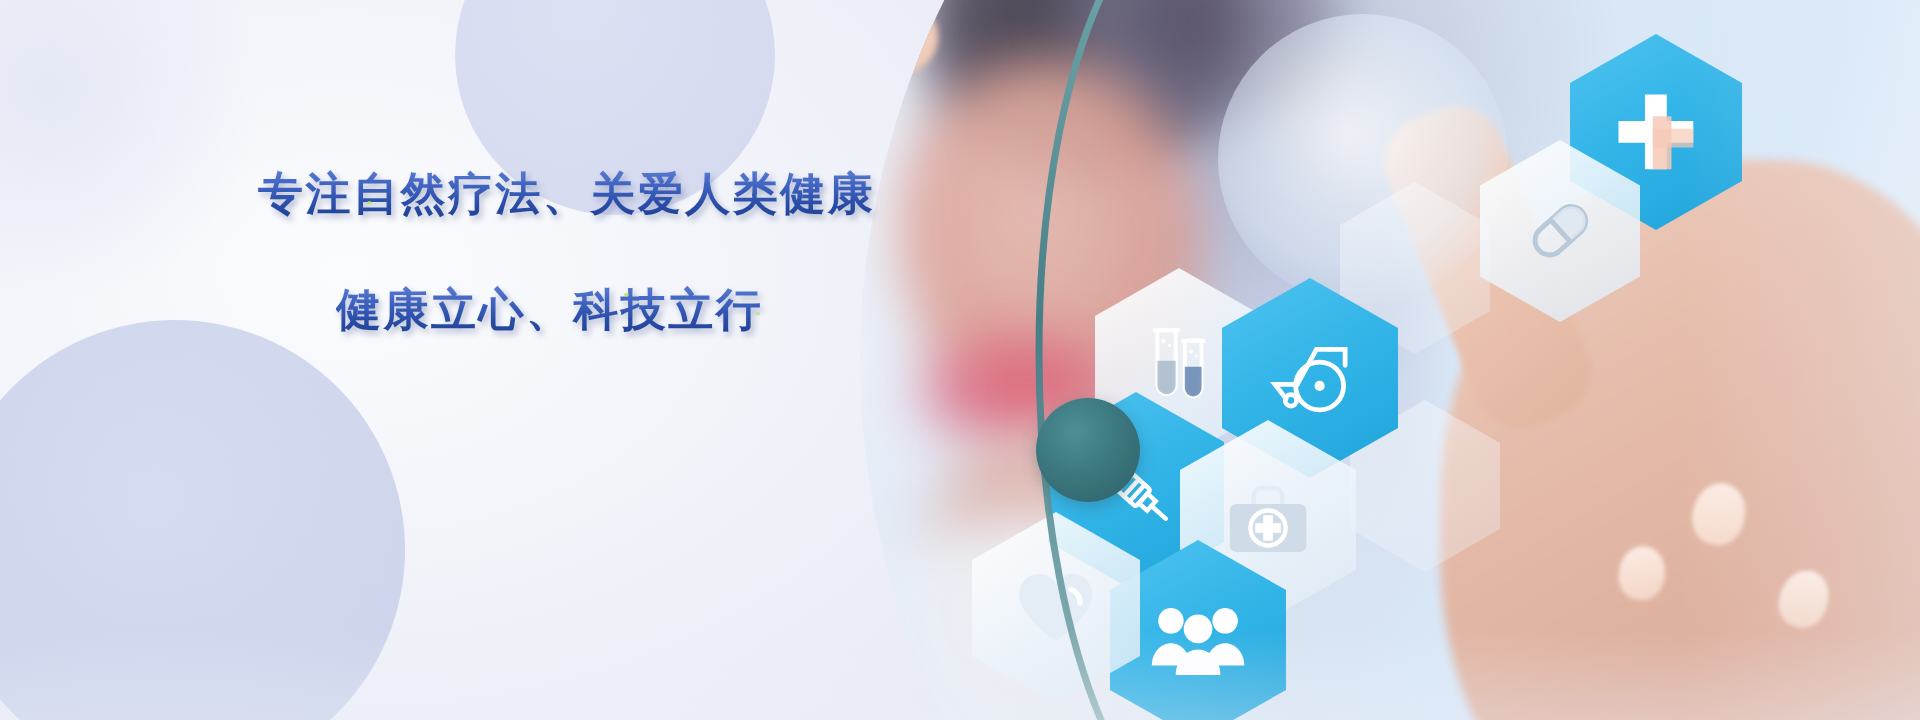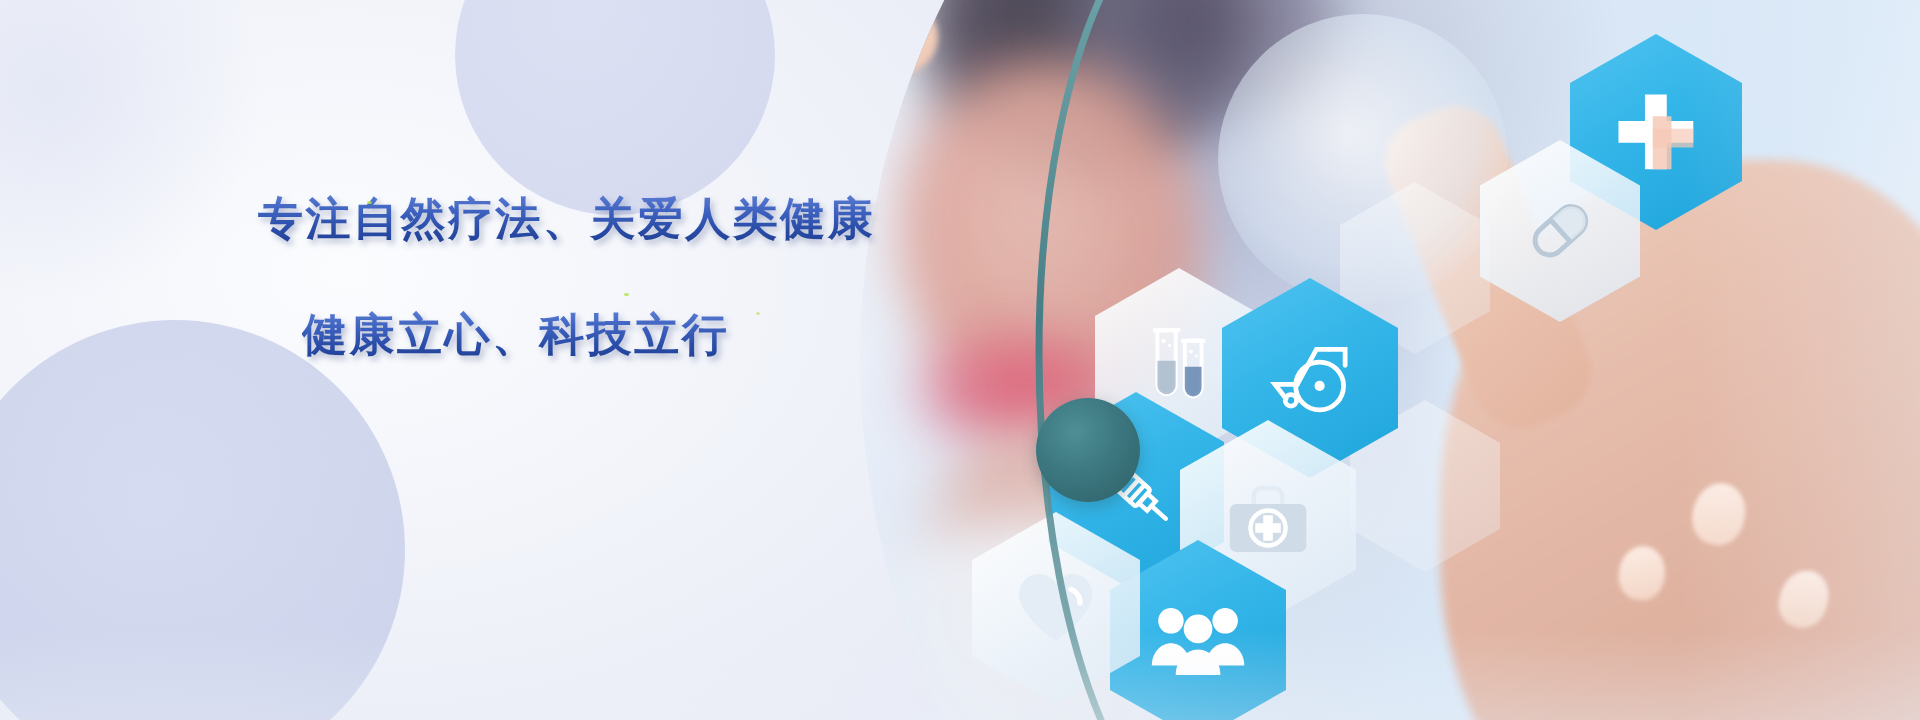--- a/index.html
+++ b/index.html
@@ -28,34 +28,34 @@
     opacity:.78;
   }
   #blob-faint-left{
     left:-160px;top:-120px;width:420px;height:420px;
     background:radial-gradient(circle,#e3e7f5 0%,rgba(231,235,246,0) 72%);
     opacity:.9;
   }
 
   
   #headline{
-    position:absolute;left:258px;top:192px;width:760px;
+    position:absolute;left:258px;top:167px;width:760px;
     z-index:30;
   }
   .hl-line{
     font-weight:bold;
     letter-spacing:.055em;
     white-space:nowrap;
     background-image:linear-gradient(180deg,#5e7fd4 0%,#3f63c1 34%,#2a4da8 68%,#1f3f93 100%);
     -webkit-background-clip:text;background-clip:text;
     color:transparent;-webkit-text-fill-color:transparent;
     filter:drop-shadow(3px 4px 3px rgba(90,105,150,.42));
   }
   #hl-line-1{font-size:45px;line-height:54px;}
-  #hl-line-2{font-size:45px;line-height:54px;margin-top:62px;margin-left:44px;}
+  #hl-line-2{font-size:45px;line-height:54px;margin-top:62px;margin-left:78px;}
 
   
   .spark{position:absolute;background:#b6e04a;border-radius:50%;opacity:.85;z-index:31;}
   #spark-1{left:367px;top:201px;width:5px;height:3px;}
   #spark-2{left:624px;top:293px;width:5px;height:3px;}
   #spark-3{left:756px;top:312px;width:4px;height:3px;opacity:.6;}
 
   
   #photo-panel{
     position:absolute;right:0;top:0;width:1060px;height:720px;

